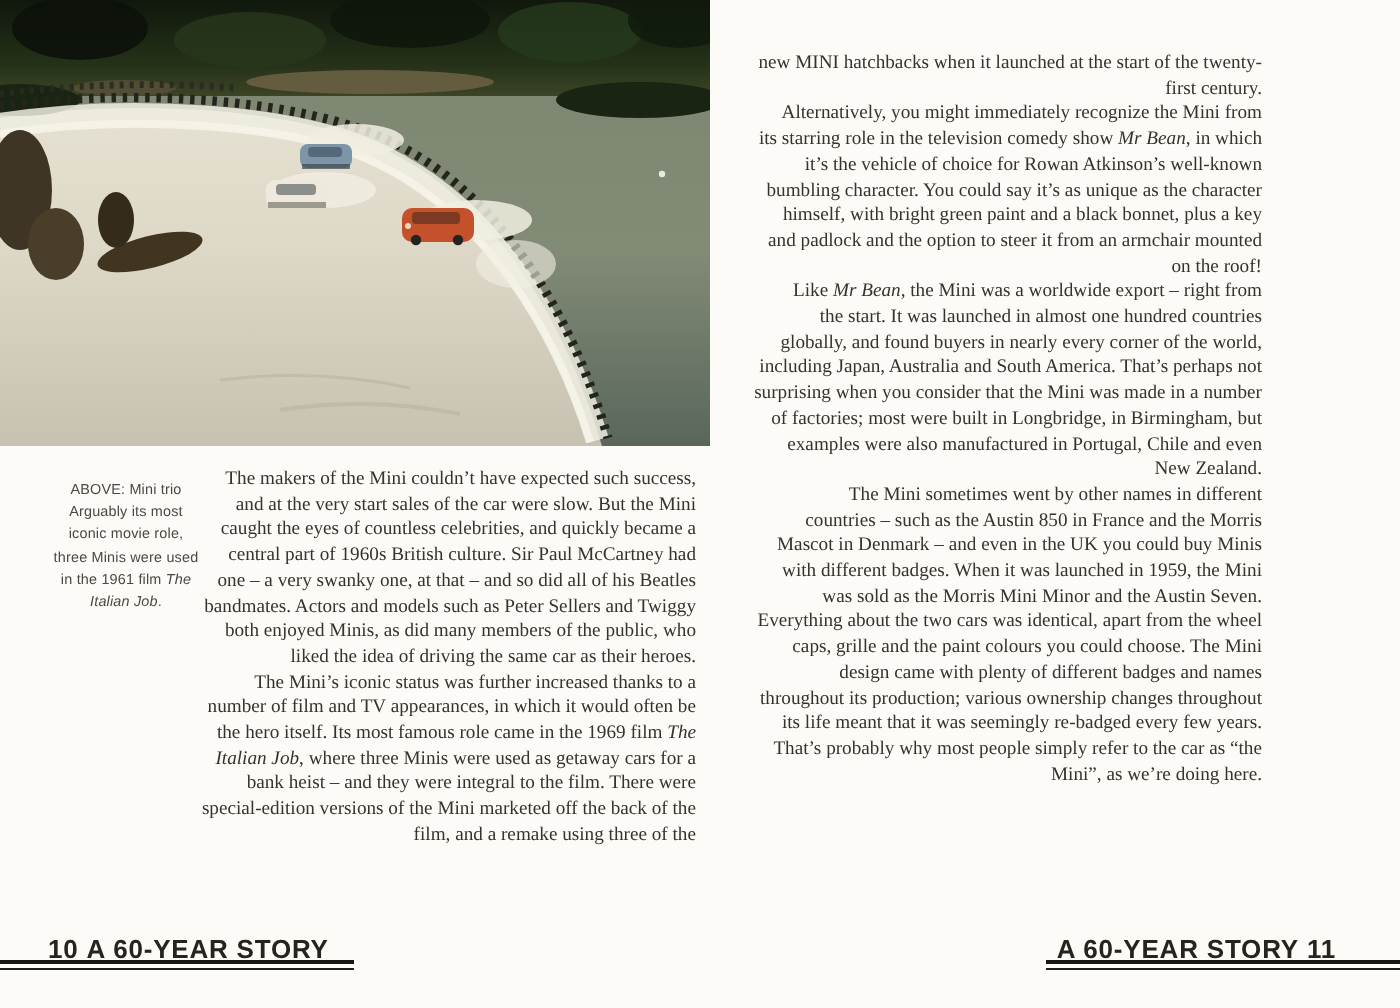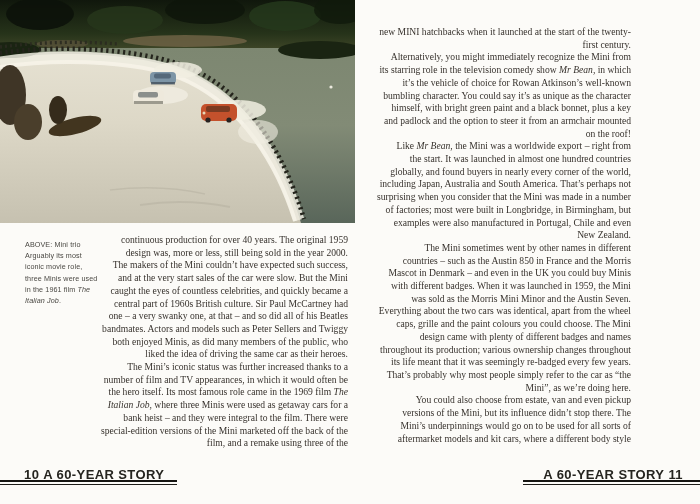--- a/index.html
+++ b/index.html
@@ -9,39 +9,39 @@
     font-family:"Liberation Serif","DejaVu Serif",serif;
     color:#37322d;
   }
   
   .photo{position:absolute;left:0;top:0;width:355px;height:223px;overflow:hidden;}
   .photo svg{display:block;}
   
   .caption{
     position:absolute;left:25px;top:239px;width:76px;
     font-family:"Liberation Sans","DejaVu Sans",sans-serif;
-    font-size:7.2px;line-height:11.2px;color:#4a4843;letter-spacing:.1px;
+    font-size:7.2px;line-height:11.2px;color:#4a4843;letter-spacing:.1px;text-align:center;
   }
   .caption .head{display:block;}
   
   .col{position:absolute;font-size:9.6px;line-height:12.7px;text-align:left;}
   .col-left{left:98px;top:234px;width:250px;}
   .col-right{left:377px;top:26px;width:254px;}
   .para{margin:0;text-align:right;}
   .para.indent{text-indent:13px;}
   .it{font-style:italic;}
   
   .footer{
     position:absolute;top:467px;
     font-family:"Liberation Sans","DejaVu Sans",sans-serif;
     font-weight:bold;font-size:13px;letter-spacing:.4px;color:#25241f;
     white-space:nowrap;
   }
   .footer-left{left:24px;}
-  .footer-right{right:13px;text-align:left;}
+  .footer-right{right:28px;text-align:left;}
   .footer .num{margin:0 4px;}
   
   .rule{position:absolute;top:480px;height:6px;}
   .rule-left{left:0;width:177px;}
   .rule-right{left:523px;width:177px;}
   .rule .thick{height:2.4px;background:#161613;}
   .rule .thin{height:1px;background:#1d1d19;margin-top:1.6px;}
 </style>
 </head>
 <body>
@@ -139,40 +139,38 @@
         </g>
       </svg>
     </div>
 
     <div class="caption">
       <span class="head">ABOVE: Mini trio</span>
       <span><span>Arguably its most iconic movie role, three Minis were used in the 1961 film </span><span class="it">The Italian Job</span><span>.</span></span>
     </div>
 
     <div class="col col-left">
-      <p class="para"><span>continuous production for over 40 years. The original 1959 design was, more or less, still being sold in the year 2000.</span></p>
       <p class="para indent"><span>The makers of the Mini couldn’t have expected such success, and at the very start sales of the car were slow. But the Mini caught the eyes of countless celebrities, and quickly became a central part of 1960s British culture. Sir Paul McCartney had one – a very swanky one, at that – and so did all of his Beatles bandmates. Actors and models such as Peter Sellers and Twiggy both enjoyed Minis, as did many members of the public, who liked the idea of driving the same car as their heroes.</span></p>
       <p class="para indent"><span>The Mini’s iconic status was further increased thanks to a number of film and TV appearances, in which it would often be the hero itself. Its most famous role came in the 1969 film </span><span class="it">The Italian Job</span><span>, where three Minis were used as getaway cars for a bank heist – and they were integral to the film. There were special-edition versions of the Mini marketed off the back of the film, and a remake using three of the</span></p>
     </div>
 
     <div class="footer footer-left"><span>10</span><span class="num">A 60-YEAR STORY</span></div>
     <div class="rule rule-left">
       <div class="thick"></div>
         <div class="thin"></div>
     </div>
   </div>
 
   <div>
 
     <div class="col col-right">
       <p class="para"><span>new MINI hatchbacks when it launched at the start of the twenty-first century.</span></p>
       <p class="para indent"><span>Alternatively, you might immediately recognize the Mini from its starring role in the television comedy show </span><span class="it">Mr Bean</span><span>, in which it’s the vehicle of choice for Rowan Atkinson’s well-known bumbling character. You could say it’s as unique as the character himself, with bright green paint and a black bonnet, plus a key and padlock and the option to steer it from an armchair mounted on the roof!</span></p>
       <p class="para indent"><span>Like </span><span class="it">Mr Bean</span><span>, the Mini was a worldwide export – right from the start. It was launched in almost one hundred countries globally, and found buyers in nearly every corner of the world, including Japan, Australia and South America. That’s perhaps not surprising when you consider that the Mini was made in a number of factories; most were built in Longbridge, in Birmingham, but examples were also manufactured in Portugal, Chile and even New Zealand.</span></p>
       <p class="para indent"><span>The Mini sometimes went by other names in different countries – such as the Austin 850 in France and the Morris Mascot in Denmark – and even in the UK you could buy Minis with different badges. When it was launched in 1959, the Mini was sold as the Morris Mini Minor and the Austin Seven. Everything about the two cars was identical, apart from the wheel caps, grille and the paint colours you could choose. The Mini design came with plenty of different badges and names throughout its production; various ownership changes throughout its life meant that it was seemingly re-badged every few years. That’s probably why most people simply refer to the car as “the Mini”, as we’re doing here.</span></p>
-      <p class="para indent"><span>You could also choose from estate, van and even pickup versions of the Mini, but its influence didn’t stop there. The Mini’s underpinnings would go on to be used for all sorts of aftermarket models and kit cars, where a different body style</span></p>
     </div>
 
     <div class="footer footer-right"><span>A 60-YEAR STORY</span><span class="num">11</span></div>
     <div class="rule rule-right">
       <div class="thick"></div>
         <div class="thin"></div>
     </div>
   </div>
 
 </div>

